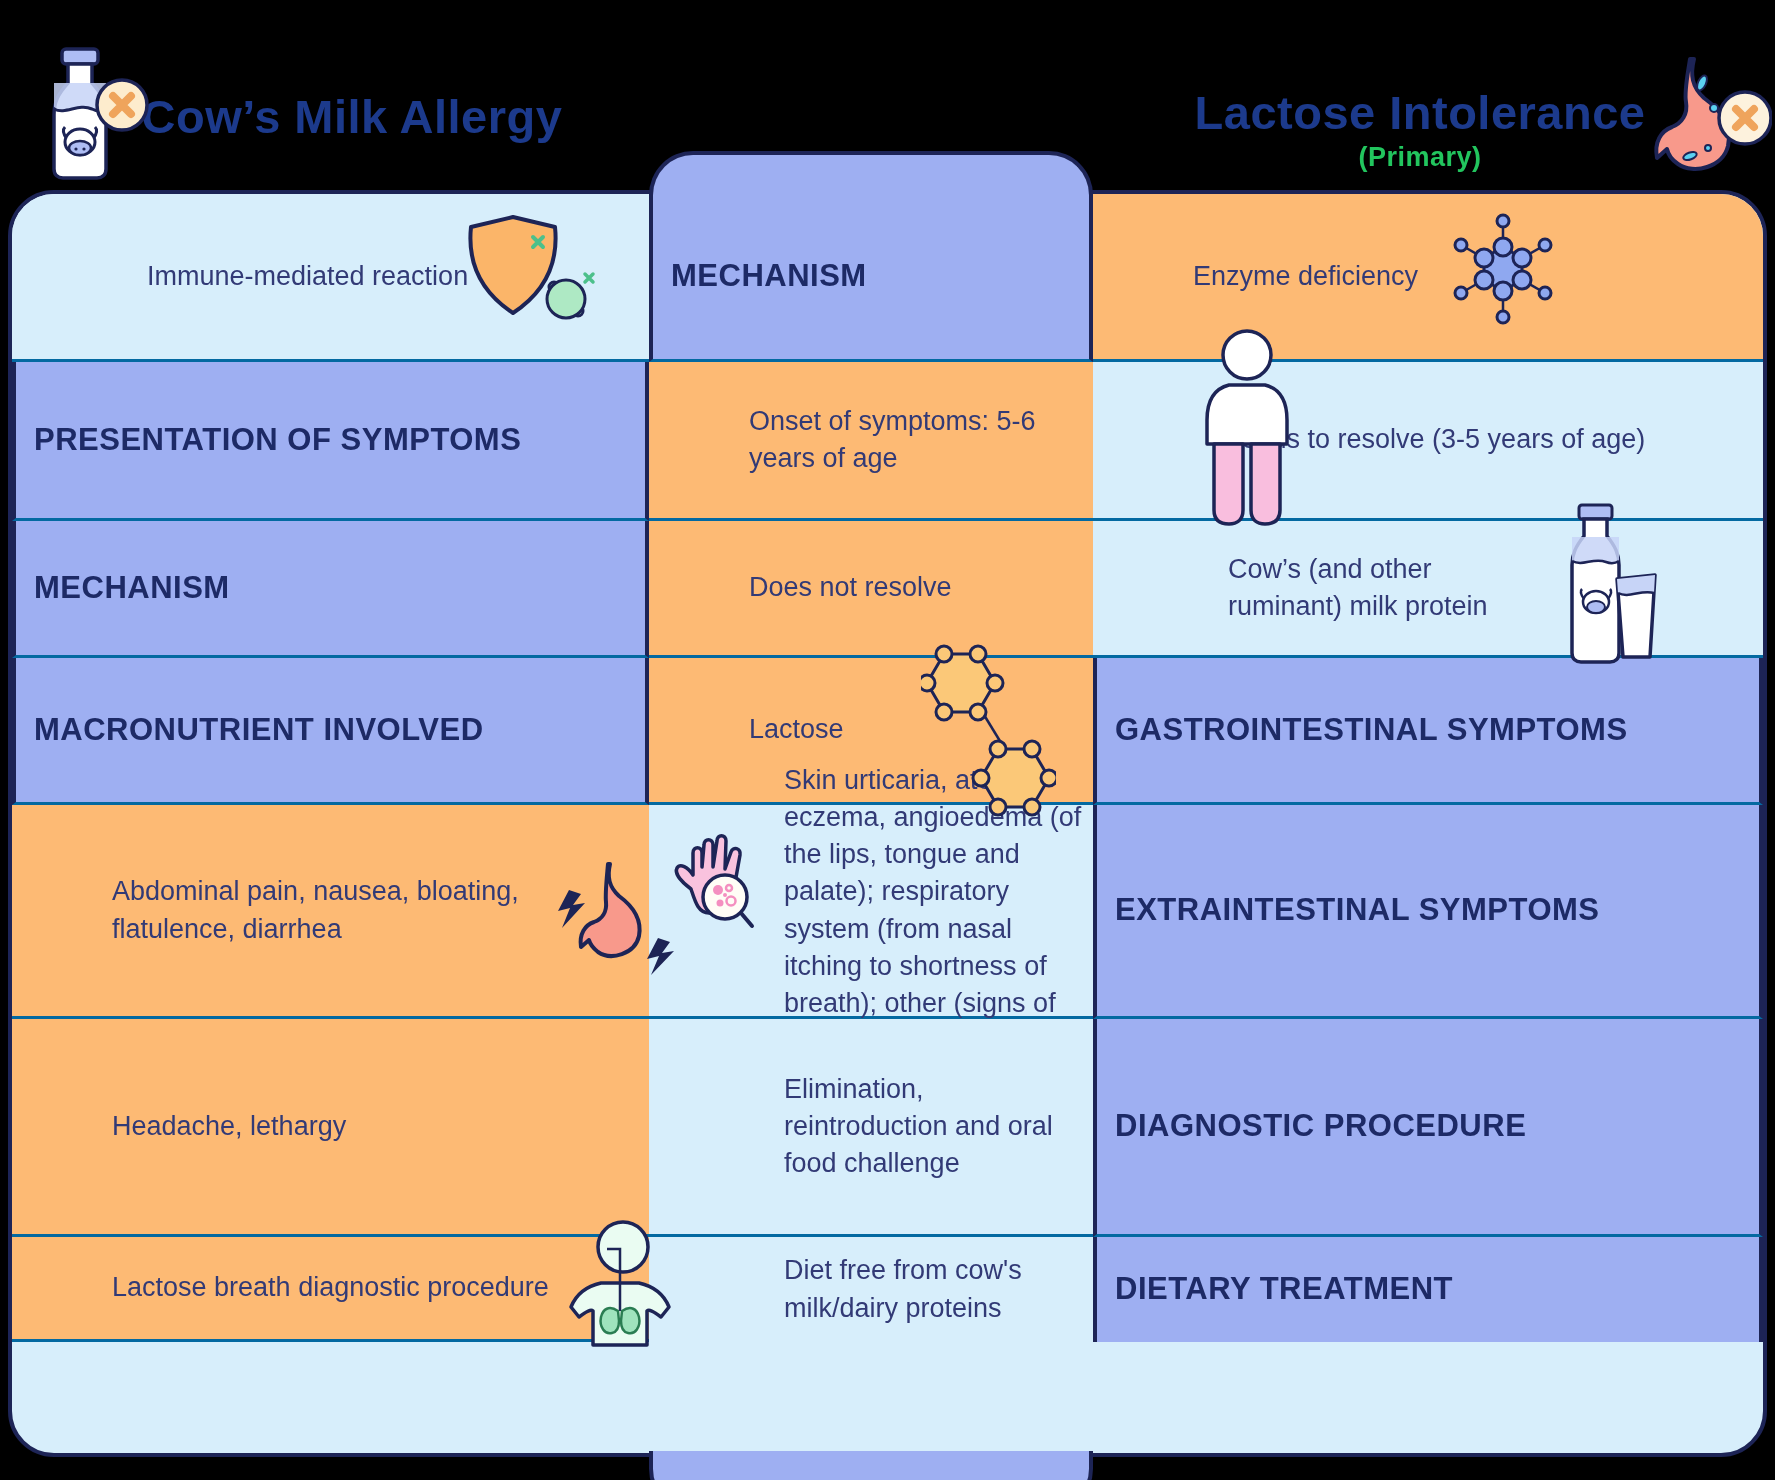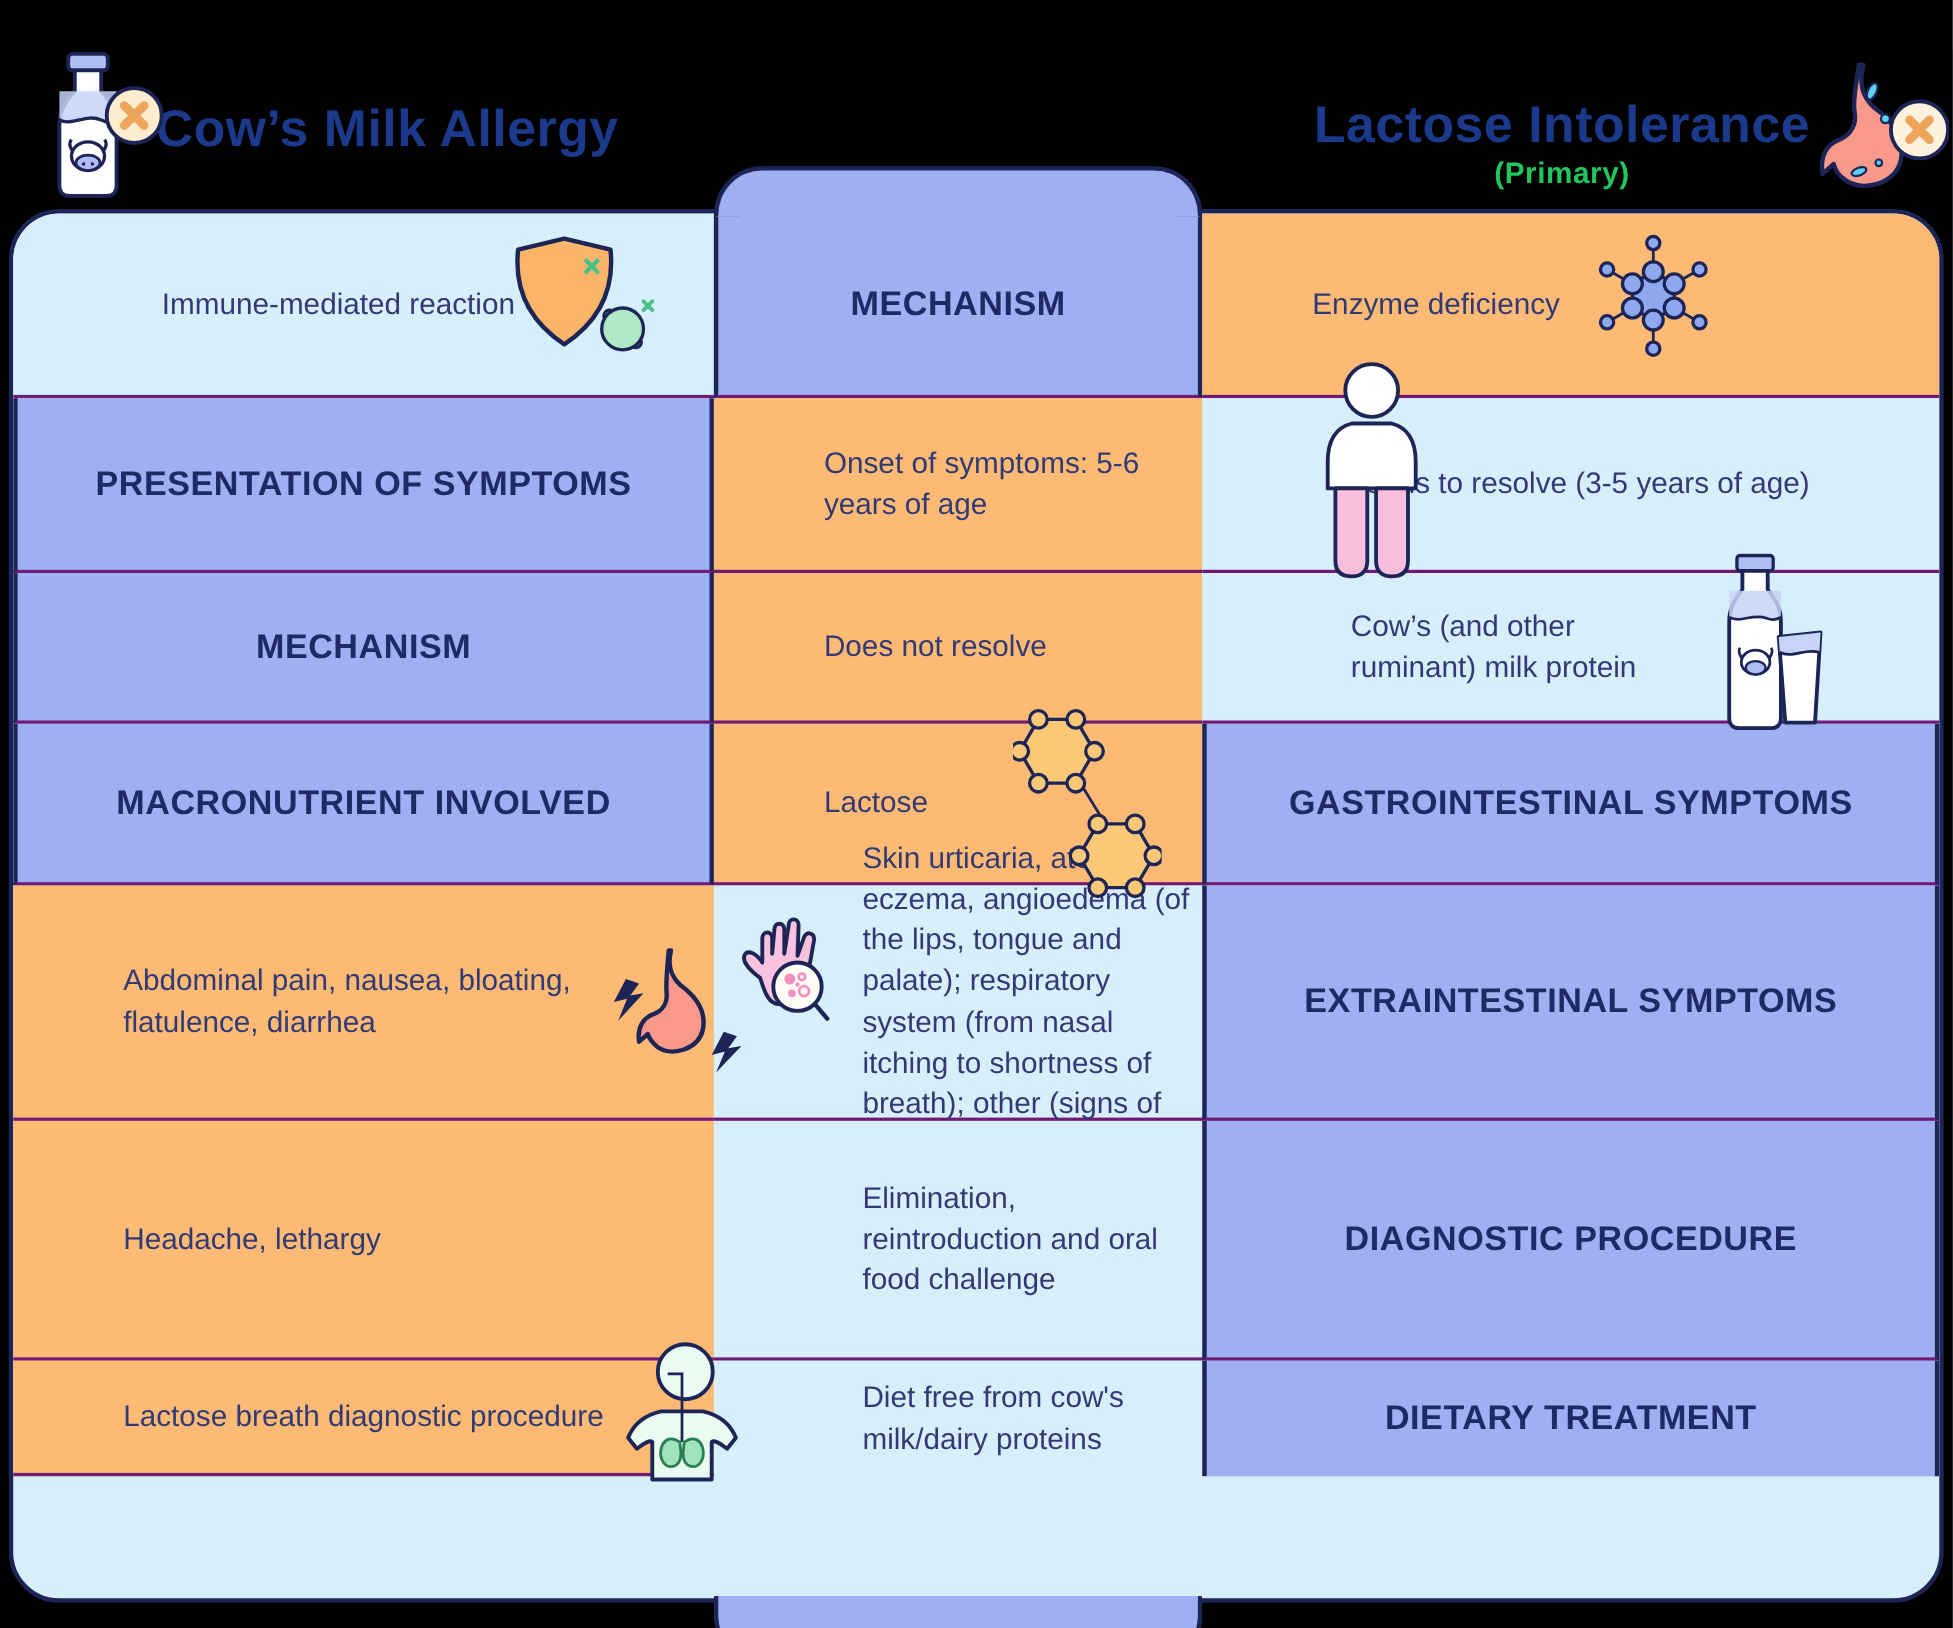--- a/index.html
+++ b/index.html
@@ -13,24 +13,24 @@
   .title-right{left:1135px;top:40px;width:570px;text-align:center;}
   .subtitle{font-size:27px;color:#22c55e;font-weight:bold;margin-top:2px;}
 
   
   .table{position:absolute;left:8px;top:145px;width:1759px;height:1267px;
          border:4px solid #1d2456;border-radius:46px;overflow:hidden;
          display:grid;grid-template-columns:637px 444px 1fr;
          grid-template-rows:168px 159px 137px 147px 214px 218px 105px auto;
          box-sizing:border-box;background:#d7eefb;}
   .cell{position:relative;display:flex;align-items:center;box-sizing:border-box;}
-  .cell.bb{border-bottom:3px solid #701a75;}
+  .cell.bb{border-bottom:3px solid #0369a1;}
   .col-l{background:#d7eefb;padding-left:135px;}
   .col-m{background:#9eaff2;border-left:4px solid #1d2456;border-right:4px solid #1d2456;
-         justify-content:center;text-align:center;padding:0 35px;}
+         justify-content:flex-start;text-align:center;padding:0 18px;}
   .col-r{background:#fdba74;padding-left:100px;}
   .body-txt{font-size:27px;line-height:1.38;color:#323a76;}
   .cat-txt{font-size:31px;line-height:1.45;font-weight:bold;color:#1d2a66;letter-spacing:.5px;}
   .w300{max-width:300px;} .w430{max-width:430px;} .w490{max-width:490px;}
   .w470{max-width:470px;} .w410{max-width:410px;} .w440{max-width:440px;}
 
   .cap{position:absolute;left:649px;width:444px;background:#9eaff2;box-sizing:border-box;z-index:5;}
   .cap-top{top:106px;height:46px;border:4px solid #1d2456;border-bottom:none;
            border-radius:44px 44px 0 0;}
   .cap-bottom{top:1406px;height:62px;border:4px solid #1d2456;border-top:none;

